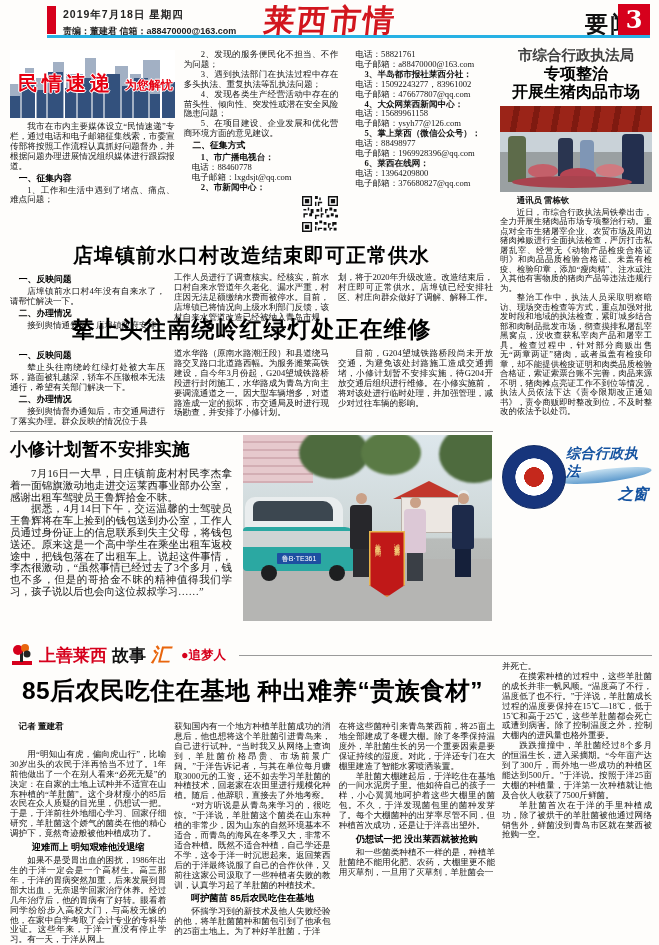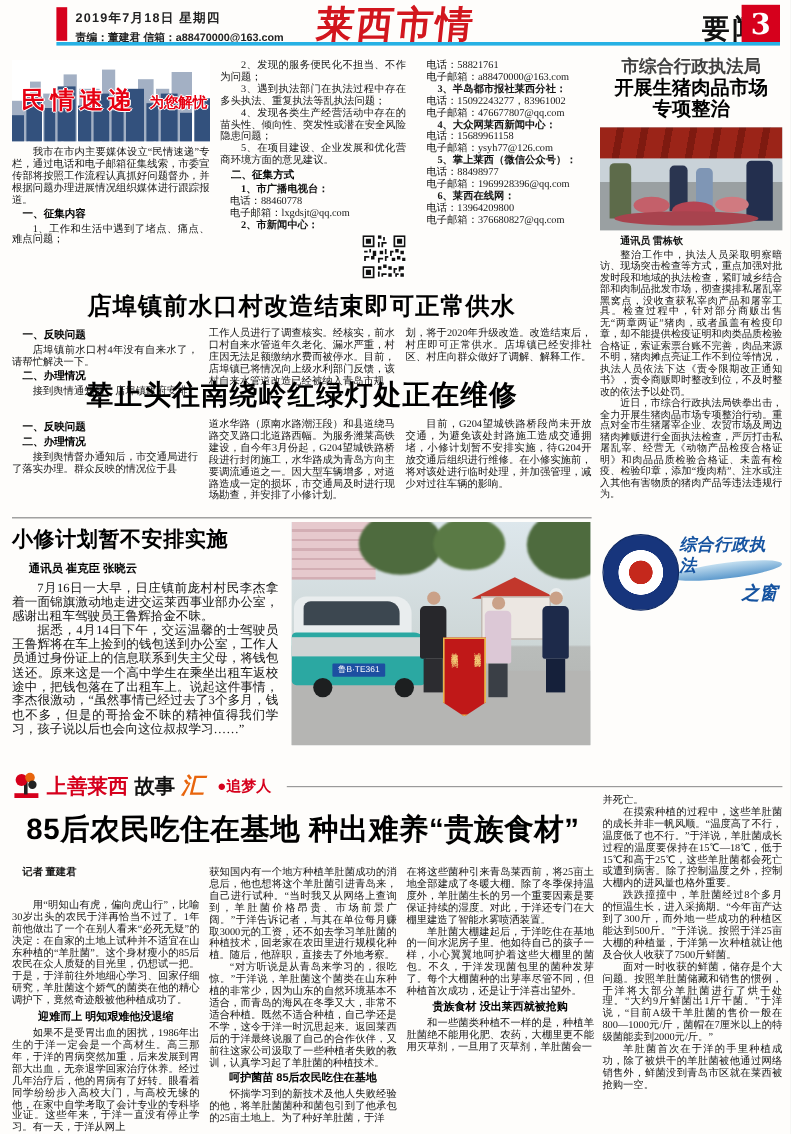--- a/index.html
+++ b/index.html
@@ -230,33 +230,33 @@
       <div class="t">工作人员进行了调查核实。经核实，前水口村自来水管道年久老化、漏水严重，村庄因无法足额缴纳水费而被停水。目前，店埠镇已将情况向上级水利部门反馈，该村自来水管道改造已经被纳入青岛市规</div>
       <div class="t">划，将于2020年升级改造。改造结束后，村庄即可正常供水。店埠镇已经安排社区、村庄向群众做好了调解、解释工作。</div>
     </div>
   </div>
 
   <div class="art-nzt">
     <div class="headline2">辇止头往南绕岭红绿灯处正在维修</div>
     <div class="cols3">
       <div>
         <div class="chead" style="text-indent:1em">一、反映问题</div>
+        <div class="t ind">辇止头往南绕岭红绿灯处被大车压坏，路面被轧越深，轿车不压辙根本无法通行，希望有关部门解决一下。</div>
         <div class="chead" style="text-indent:1em">二、办理情况</div>
         <div class="t ind">接到舆情督办通知后，市交通局进行了落实办理。群众反映的情况位于县</div>
       </div>
       <div class="t">道水华路（原南水路潮汪段）和县道绕马路交叉路口北道路西幅。为服务潍莱高铁建设，自今年3月份起，G204望城铁路桥段进行封闭施工，水华路成为青岛方向主要调流通道之一。因大型车辆增多，对道路造成一定的损坏，市交通局及时进行现场勘查，并安排了小修计划。</div>
       <div class="t ind">目前，G204望城铁路桥段尚未开放交通，为避免该处封路施工造成交通拥堵，小修计划暂不安排实施，待G204开放交通后组织进行维修。在小修实施前，将对该处进行临时处理，并加强管理，减少对过往车辆的影响。</div>
     </div>
   </div>
 
   <div class="hdiv"></div>
 
   <div class="art-taxi">
     <div class="taxi-title">小修计划暂不安排实施</div>
-    <div class="byline b">通讯员 崔克臣 张晓云</div>
     <div class="t2 ind">7月16日一大早，日庄镇前庞村村民李杰拿着一面锦旗激动地走进交运莱西事业部办公室，感谢出租车驾驶员王鲁辉拾金不昧。</div>
     <div class="t2 ind">据悉，4月14日下午，交运温馨的士驾驶员王鲁辉将在车上捡到的钱包送到办公室，工作人员通过身份证上的信息联系到失主父母，将钱包送还。原来这是一个高中学生在乘坐出租车返校途中，把钱包落在了出租车上。说起这件事情，李杰很激动，“虽然事情已经过去了3个多月，钱也不多，但是的哥拾金不昧的精神值得我们学习，孩子说以后也会向这位叔叔学习……”</div>
   </div>
 
   <div class="taxi-photo">
     <div class="tp-bldg"></div>
     <div class="tp-tree" style="left:56px;top:-8px;width:70px;height:52px"></div>
     <div class="tp-tree" style="left:118px;top:-4px;width:60px;height:44px;background:#5a7a45"></div>
     <div class="tp-tree" style="left:196px;top:-10px;width:70px;height:58px"></div>
     <div class="tp-roof"></div>
@@ -285,36 +285,36 @@
         <div class="tp-legs" style="background:#15203a"></div>
     </div>
     <div class="tp-flag">
       <div class="tp-flag-txt" style="right:5px">诚实可信美名扬</div>
       <div class="tp-flag-txt" style="left:5px">拾金不昧品德高</div>
     </div>
   </div>
 
   <div class="art-pork pork">
     <div class="pork-t1">市综合行政执法局</div>
+    <div class="pork-t23">专项整治</div>
     <div class="pork-t23">开展生猪肉品市场</div>
-    <div class="pork-t23">专项整治</div>
     <div class="pork-photo">
       <div class="pp-canopy"></div>
       <div class="pp-man" style="left:8px;top:30px;width:18px;height:46px;background:#5d6b4a"></div>
       <div class="pp-man" style="left:58px;top:32px;width:15px;height:38px;background:#2a3550"></div>
       <div class="pp-man" style="left:80px;top:34px;width:14px;height:34px;background:#7f96b5"></div>
       <div class="pp-man" style="left:122px;top:28px;width:22px;height:50px;background:#232f4e"></div>
       <div class="pp-meat" style="left:28px;top:58px;width:30px;height:14px;background:#c4606a"></div>
       <div class="pp-meat" style="left:60px;top:62px;width:36px;height:15px;background:#b54553"></div>
       <div class="pp-meat" style="left:96px;top:58px;width:28px;height:13px;background:#d07a80"></div>
       <div class="pp-meat" style="left:12px;top:70px;width:120px;height:12px;background:#a8434e"></div>
     </div>
     <div class="t b" style="text-indent:2em;margin-bottom:2px">通讯员 雷栋钦</div>
+    <div class="t ind">近日，市综合行政执法局铁拳出击，全力开展生猪肉品市场专项整治行动。重点对全市生猪屠宰企业、农贸市场及周边猪肉摊贩进行全面执法检查，严厉打击私屠乱宰、经营无《动物产品检疫合格证明》和肉品品质检验合格证、未盖有检疫、检验印章，添加“瘦肉精”、注水或注入其他有害物质的猪肉产品等违法违规行为。</div>
     <div class="t ind">整治工作中，执法人员采取明察暗访、现场突击检查等方式，重点加强对批发时段和地域的执法检查，紧盯城乡结合部和肉制品批发市场，彻查摸排私屠乱宰黑窝点，没收查获私宰肉产品和屠宰工具。检查过程中，针对部分商贩出售无“两章两证”猪肉，或者虽盖有检疫印章，却不能提供检疫证明和肉类品质检验合格证，索证索票台账不完善，肉品来源不明，猪肉摊点亮证工作不到位等情况，执法人员依法下达《责令限期改正通知书》，责令商贩即时整改到位，不及时整改的依法予以处罚。</div>
-    <div class="t ind">近日，市综合行政执法局铁拳出击，全力开展生猪肉品市场专项整治行动。重点对全市生猪屠宰企业、农贸市场及周边猪肉摊贩进行全面执法检查，严厉打击私屠乱宰、经营无《动物产品检疫合格证明》和肉品品质检验合格证、未盖有检疫、检验印章，添加“瘦肉精”、注水或注入其他有害物质的猪肉产品等违法违规行为。</div>
     <div class="badge">
       <div class="badge-swoosh"></div>
       <div class="badge-circle"></div>
       <div class="badge-txt1">综合行政执法</div>
       <div class="badge-txt2">之窗</div>
     </div>
   </div>
 
   <div class="story">
     <div class="story-banner">
@@ -341,26 +341,25 @@
       </div>
       <div>
         <div class="t">获知国内有一个地方种植羊肚菌成功的消息后，他也想将这个羊肚菌引进青岛来，自己进行试种。“当时我又从网络上查询到，羊肚菌价格昂贵、市场前景广阔。”于洋告诉记者，与其在单位每月赚取3000元的工资，还不如去学习羊肚菌的种植技术，回老家在农田里进行规模化种植。随后，他辞职，直接去了外地考察。</div>
         <div class="t ind">“对方听说是从青岛来学习的，很吃惊。”于洋说，羊肚菌这个菌类在山东种植的非常少，因为山东的自然环境基本不适合，而青岛的海风在冬季又大，非常不适合种植。既然不适合种植，自己学还是不学，这令于洋一时沉思起来。返回莱西后的于洋最终说服了自己的合作伙伴，又前往这家公司汲取了一些种植者失败的教训，认真学习起了羊肚菌的种植技术。</div>
         <div class="subhead">呵护菌苗 85后农民吃住在基地</div>
         <div class="t ind">怀揣学习到的新技术及他人失败经验的他，将羊肚菌菌种和菌包引到了他承包的25亩土地上。为了种好羊肚菌，于洋</div>
       </div>
       <div>
         <div class="t">在将这些菌种引来青岛莱西前，将25亩土地全部建成了冬暖大棚。除了冬季保持温度外，羊肚菌生长的另一个重要因素是要保证持续的湿度。对此，于洋还专门在大棚里建造了智能水雾喷洒装置。</div>
         <div class="t ind">羊肚菌大棚建起后，于洋吃住在基地的一间水泥房子里。他如待自己的孩子一样，小心翼翼地呵护着这些大棚里的菌包。不久，于洋发现菌包里的菌种发芽了。每个大棚菌种的出芽率尽管不同，但种植首次成功，还是让于洋喜出望外。</div>
-        <div class="subhead">贵族食材 没出莱西就被抢购</div>
+        <div class="subhead">仍想试一把 没出莱西就被抢购</div>
         <div class="t ind">和一些菌类种植不一样的是，种植羊肚菌绝不能用化肥、农药，大棚里更不能用灭草剂，一旦用了灭草剂，羊肚菌会一</div>
       </div>
     </div>
     <div class="story-c4">
       <div class="t">并死亡。</div>
       <div class="t ind">在摸索种植的过程中，这些羊肚菌的成长并非一帆风顺。“温度高了不行，温度低了也不行。”于洋说，羊肚菌成长过程的温度要保持在15℃—18℃，低于15℃和高于25℃，这些羊肚菌都会死亡或遭到病害。除了控制温度之外，控制大棚内的进风量也格外重要。</div>
       <div class="t ind">跌跌撞撞中，羊肚菌经过8个多月的恒温生长，进入采摘期。“今年亩产达到了300斤，而外地一些成功的种植区能达到500斤。”于洋说。按照于洋25亩大棚的种植量，于洋第一次种植就让他及合伙人收获了7500斤鲜菌。</div>
-      <div class="t ind">面对一时收获的鲜菌，储存是个大问题。按照羊肚菌储藏和销售的惯例，于洋将大部分羊肚菌进行了烘干处理。“大约9斤鲜菌出1斤干菌。”于洋说，“目前A级干羊肚菌的售价一般在800—1000元/斤，菌帽在7厘米以上的特级菌能卖到2000元/斤。”</div>
       <div class="t ind">羊肚菌首次在于洋的手里种植成功，除了被烘干的羊肚菌被他通过网络销售外，鲜菌没到青岛市区就在莱西被抢购一空。</div>
     </div>
   </div>
 
 </div>
 
 </body></html>

